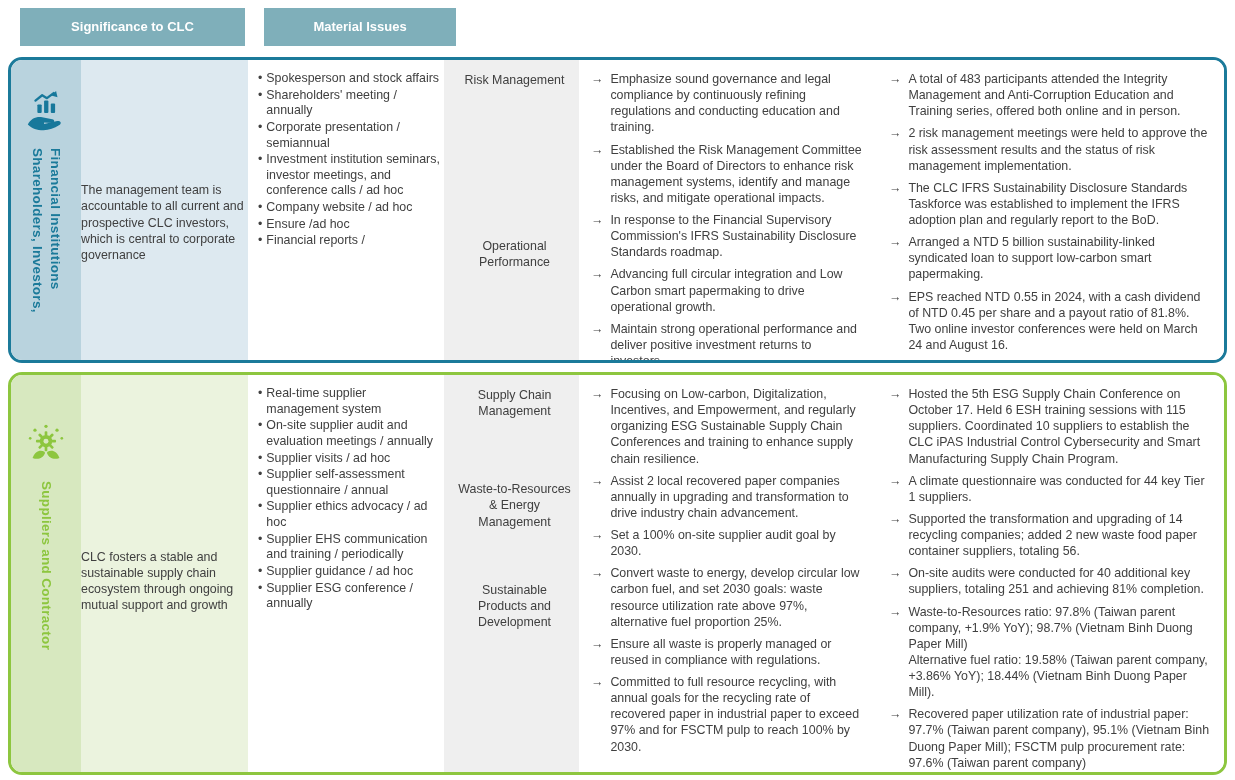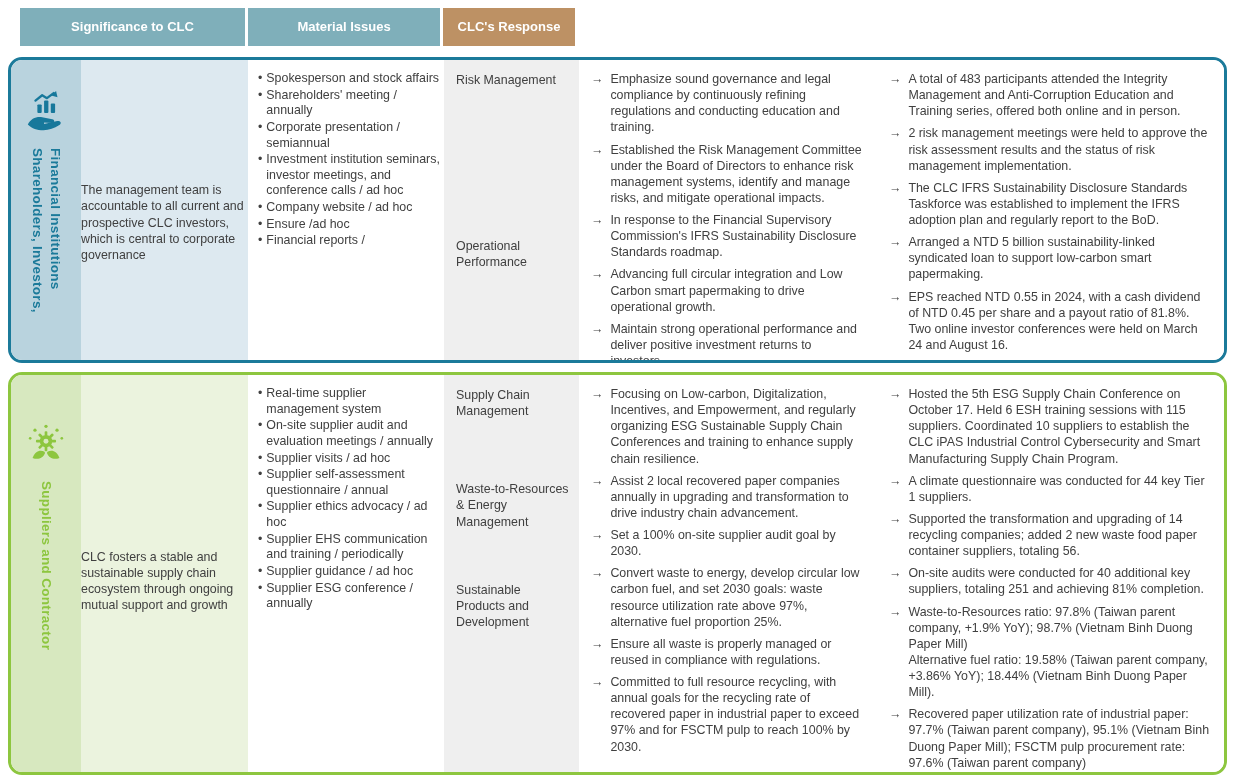--- a/index.html
+++ b/index.html
@@ -7,21 +7,21 @@
     width:1235px;height:780px;background:#ffffff;
     font-family:"Liberation Sans", sans-serif;color:#404040;
     -webkit-font-smoothing:antialiased;
   }
   .page{position:relative;width:1235px;height:780px;overflow:hidden;}
 
   
   .header-row{
     display:grid;
     grid-template-columns:225px 192px 132px 296px 1fr;
-    column-gap:3px;
+    column-gap:19px;
     margin:8px 8px 0 20px;
   }
   .hcell{
     height:38px;display:flex;align-items:center;justify-content:center;
     text-align:center;color:#ffffff;font-weight:bold;font-size:13px;line-height:1.15;
     padding:0 6px;box-sizing:border-box;
   }
   .hcell.teal{background:#7fafba;}
   .hcell.tan{background:#bd9164;}
 
@@ -49,40 +49,39 @@
   .cell{box-sizing:border-box;font-size:12.4px;line-height:1.3;}
   .sig{padding:14px 0;display:flex;align-items:center;}
   .card-blue  .sig{background:#dde9f0;}
   .card-green .sig{background:#ebf3de;}
 
   .channels{background:#ffffff;padding:11px 4px 10px 10px;}
   .bullet-item{display:flex;gap:4px;margin-bottom:1px;line-height:1.26;}
   .bullet{flex:0 0 auto;}
 
   .material{background:#efefef;padding:12px 6px 12px 12px;}
-  .mi{line-height:1.3;}
+  .mi{line-height:1.3;text-align:center;}
   .card-blue  .mi-1{margin-top:150px;}
   .card-green .mi-1{margin-top:62px;}
   .card-green .mi-2{margin-top:52px;}
 
   .responses{background:#ffffff;padding:11px 10px 10px 12px;}
   .engagements{background:#ffffff;padding:11px 10px 10px 12px;}
   .arrow-item{display:flex;gap:7px;margin-bottom:6px;line-height:1.3;}
   .arrow{flex:0 0 auto;}
   .arrow-text{white-space:pre-line;}
 </style>
 </head>
 <body>
 
 <div class="page">
 
   <div class="header-row">
     <div class="hcell teal">Significance to CLC</div>
     <div class="hcell teal">Material Issues</div>
-    <div class="hcell tan">CLC's Response</div>
   </div>
 
   <div class="card card-blue">
     <div class="band">
       <svg class="stk-icon" viewBox="0 0 48 48">
         <g fill="#17789b">
           <rect x="15" y="15" width="4.5" height="9" rx="1"></rect>
           <rect x="22" y="11" width="4.5" height="13" rx="1"></rect>
           <rect x="29" y="14" width="4.5" height="10" rx="1"></rect>
           <polygon points="34.5,1 36,7.5 29.5,5.8"></polygon>

